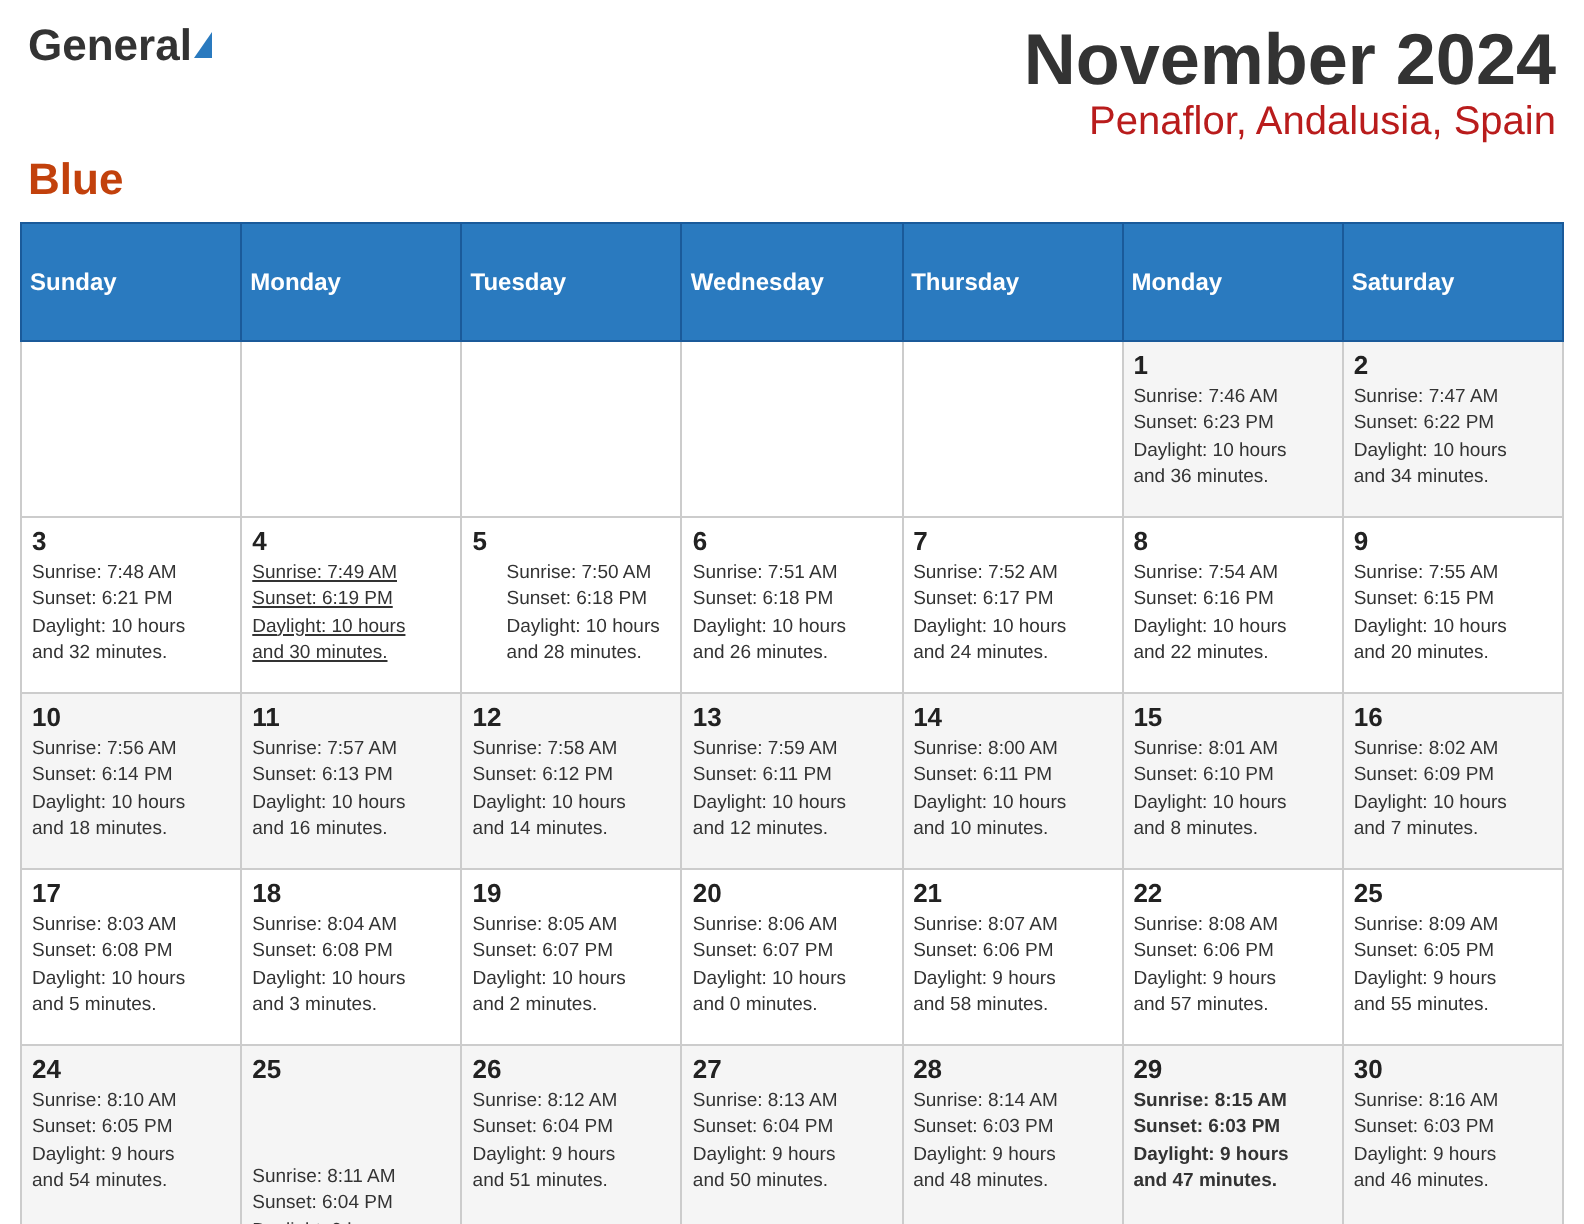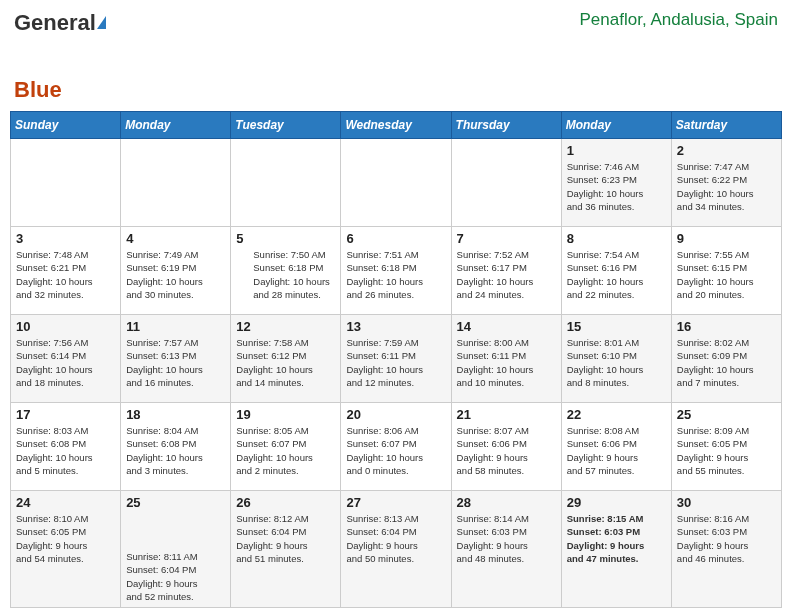--- a/index.html
+++ b/index.html
@@ -24,37 +24,36 @@
       gap: 45px;
     }
     .title-block { text-align: right; }
     .title-month {
       font-size: 36px;
       font-weight: bold;
       color: #333;
       line-height: 1.1;
     }
     .title-location {
-      font-size: 17px;
-      color: #15803d;
+      font-size: 20px;
+      color: #b91c1c;
     }
     table {
       width: 100%;
       border-collapse: collapse;
       table-layout: fixed;
     }
     thead tr th {
       background-color: #2a7abf;
       color: #fff;
       font-size: 12px;
       font-weight: bold;
-      padding: 6px 4px;
+      padding: 22px 4px;
       text-align: left;
       border: 1px solid #1a5a9a;
-      font-style: italic;
     }
     tbody tr td {
       border: 1px solid #ccc;
       vertical-align: top;
       padding: 4px 5px;
       font-size: 10px;
       color: #333;
       background: #fff;
       height: 88px;
     }
@@ -85,20 +84,21 @@
 
 <div class="header">
   <div class="logo">
     <div style="display:flex; align-items:center;">
       <span style="font-size:22px; font-weight:bold; color:#333;">General</span>
       <span style="display:inline-block; width:0; height:0; border-left:9px solid transparent; border-bottom:13px solid #2a7abf; margin-left:1px; margin-bottom:2px;"></span>
     </div>
     <span style="font-size:22px; font-weight:bold; color:#c2410c; margin-top:-4px;">Blue</span>
   </div>
   <div class="title-block">
+    <div class="title-month">November 2024</div>
     <div class="title-location">Penaflor, Andalusia, Spain</div>
   </div>
 </div>
 
 <table>
   <thead>
     <tr>
     <th>Sunday</th>
         <th>Monday</th>
         <th>Tuesday</th>
@@ -133,21 +133,21 @@
       <tr>
         <td>
           <span class="day-num">3</span>
           <div class="day-info" style="white-space: pre-line;">Sunrise: 7:48 AM
 Sunset: 6:21 PM
 Daylight: 10 hours
 and 32 minutes.</div>
         </td>
         <td>
           <span class="day-num">4</span>
-          <div class="day-info" style="white-space: pre-line;">Sunrise: 7:49 AM
+          <div class="day-info" style="white-space: pre-line; text-decoration: underline;">Sunrise: 7:49 AM
 Sunset: 6:19 PM
 Daylight: 10 hours
 and 30 minutes.</div>
         </td>
         <td>
           <span class="day-num">5</span>
           <div class="day-info" style="white-space: pre-line; margin-left: 17px;">Sunrise: 7:50 AM
 Sunset: 6:18 PM
 Daylight: 10 hours
 and 28 minutes.</div>

